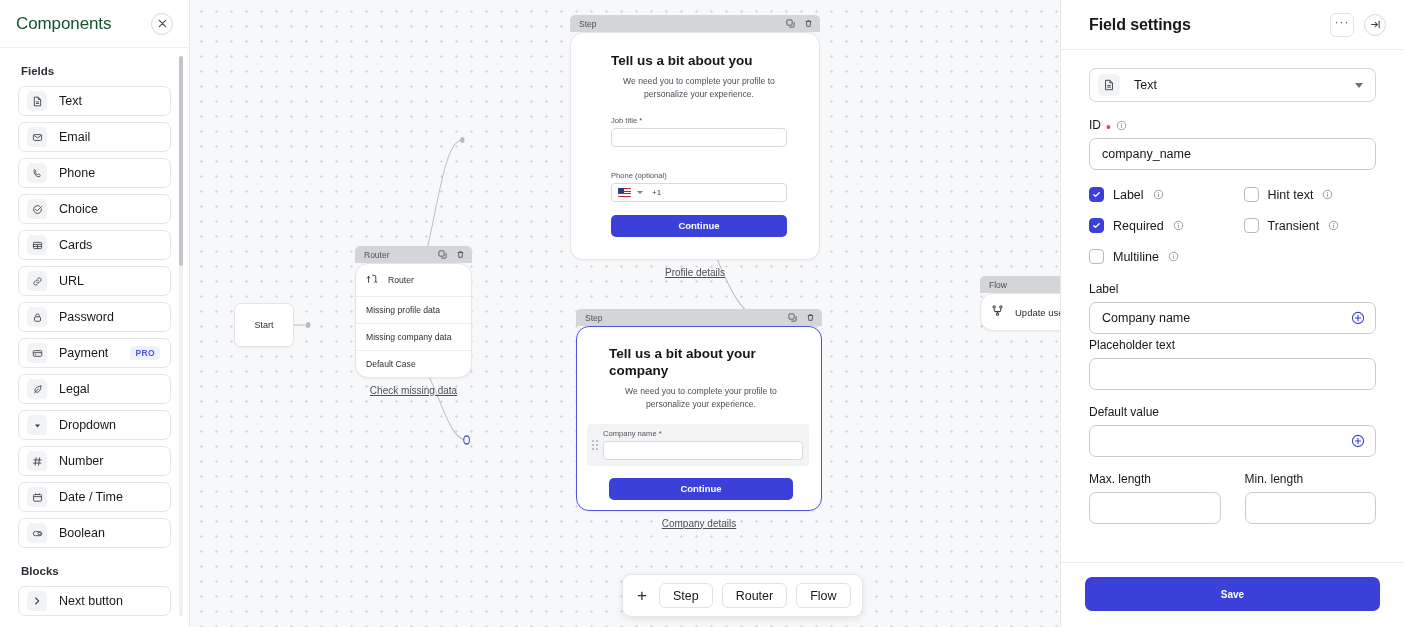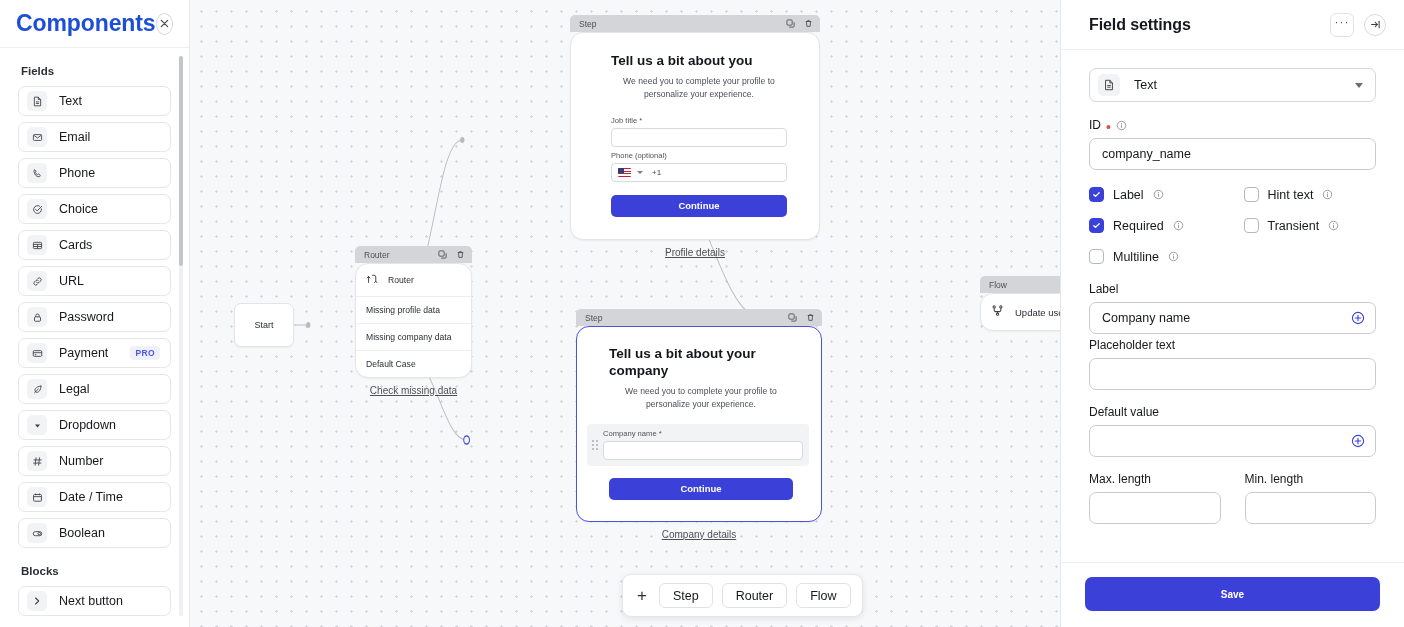--- a/index.html
+++ b/index.html
@@ -20,21 +20,21 @@
     flex: 0 0 190px;
     display: flex; flex-direction: column;
   }
   .sb-header {
     height: 48px; flex: 0 0 48px;
     border-bottom: 1px solid #eceef1;
     display: flex; align-items: center;
     padding: 0 16px;
     justify-content: space-between;
   }
-  .sb-title { font-size: 23px; font-weight: 700; color: #1d4ed8; letter-spacing: -0.1px; }
+  .sb-title { font-size: 17px; font-weight: 400; color: #14532d; letter-spacing: -0.1px; }
   .close-btn {
     width: 22px; height: 22px; border-radius: 50%;
     border: 1px solid #d8dadf; background: #fff;
     display: flex; align-items: center; justify-content: center;
     color: #4a4d55; cursor: pointer;
   }
   .sb-scroll {
     position: relative;
     flex: 1 1 auto; overflow: hidden;
     padding: 0 18px 0 18px;
@@ -518,21 +518,21 @@
       </div>
       <div class="node-body" style="padding:20px 32px 22px 40px;">
         <div class="form-h">Tell us a bit about you</div>
         <div class="form-p">We need you to complete your profile to personalize your experience.</div>
 
         <div style="margin-top:15px;">
           <div class="fld-label">Job title *</div>
           <div class="fld-box"></div>
         </div>
 
-        <div style="margin-top:4px;">
+        <div style="margin-top:24px;">
           <div class="fld-label">Phone (optional)</div>
           <div class="fld-box" style="gap:6px;">
             <span class="flag"></span>
             <span class="caret-sm"></span>
             <span style="margin-left:3px;">+1</span>
           </div>
         </div>
 
         <div class="btn-primary" style="margin-top:13px;">Continue</div>
       </div>
@@ -549,21 +549,21 @@
                 <path d="M4.2 10.8h5.4a1.2 1.2 0 0 0 1.2-1.2V4.2"></path>
               </svg>
           </span>
           <span>
             <svg width="9" height="9" viewBox="0 0 12 12" fill="none" stroke="currentColor" stroke-width="1.1">
                 <path d="M2.3 3.3h7.4M4.9 3.3V2.2h2.2v1.1M3.3 3.3l.5 6.5h4.4l.5-6.5"></path>
               </svg>
           </span>
         </span>
       </div>
-      <div class="node-body" style="padding:19px 28px 21px 32px;">
+      <div class="node-body" style="padding:19px 28px 10px 32px;">
         <div class="form-h">Tell us a bit about your company</div>
         <div class="form-p">We need you to complete your profile to personalize your experience.</div>
 
         <div class="field-selected" style="margin-top:13px; margin-left:-22px; margin-right:-16px;">
           <span class="drag-dots">
               <i></i>
               <i></i>
               <i></i>
               <i></i>
               <i></i>

